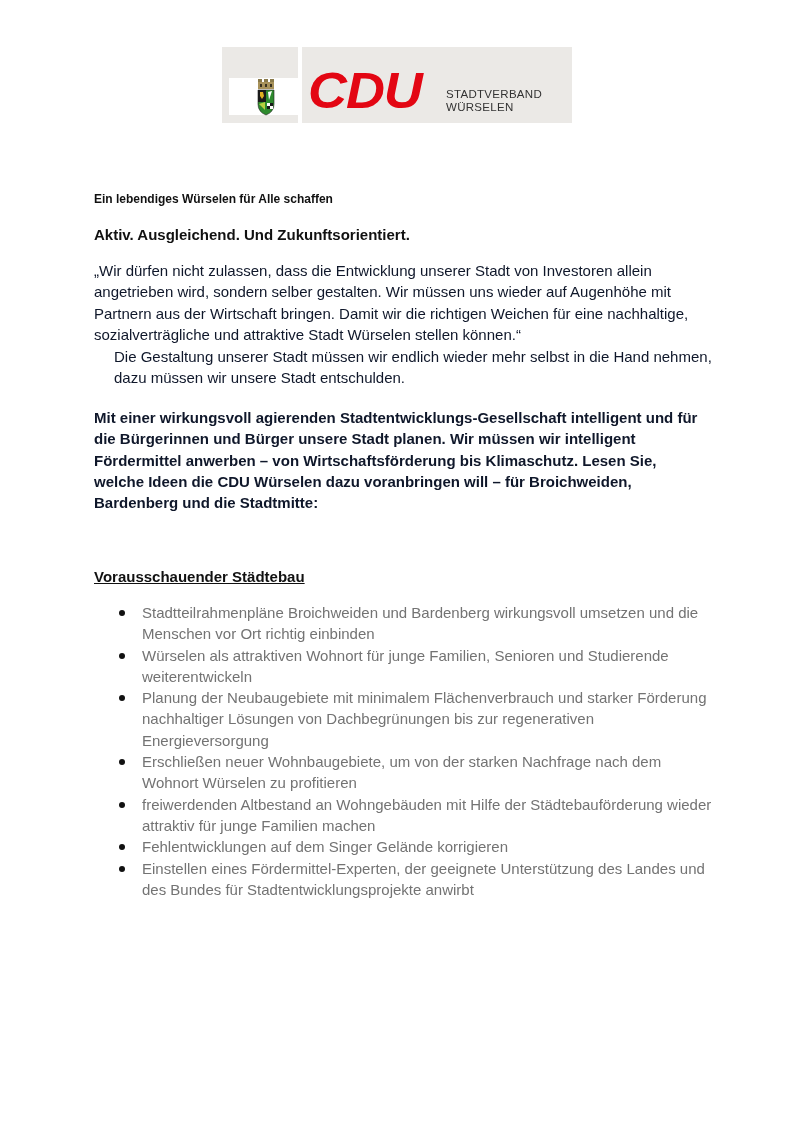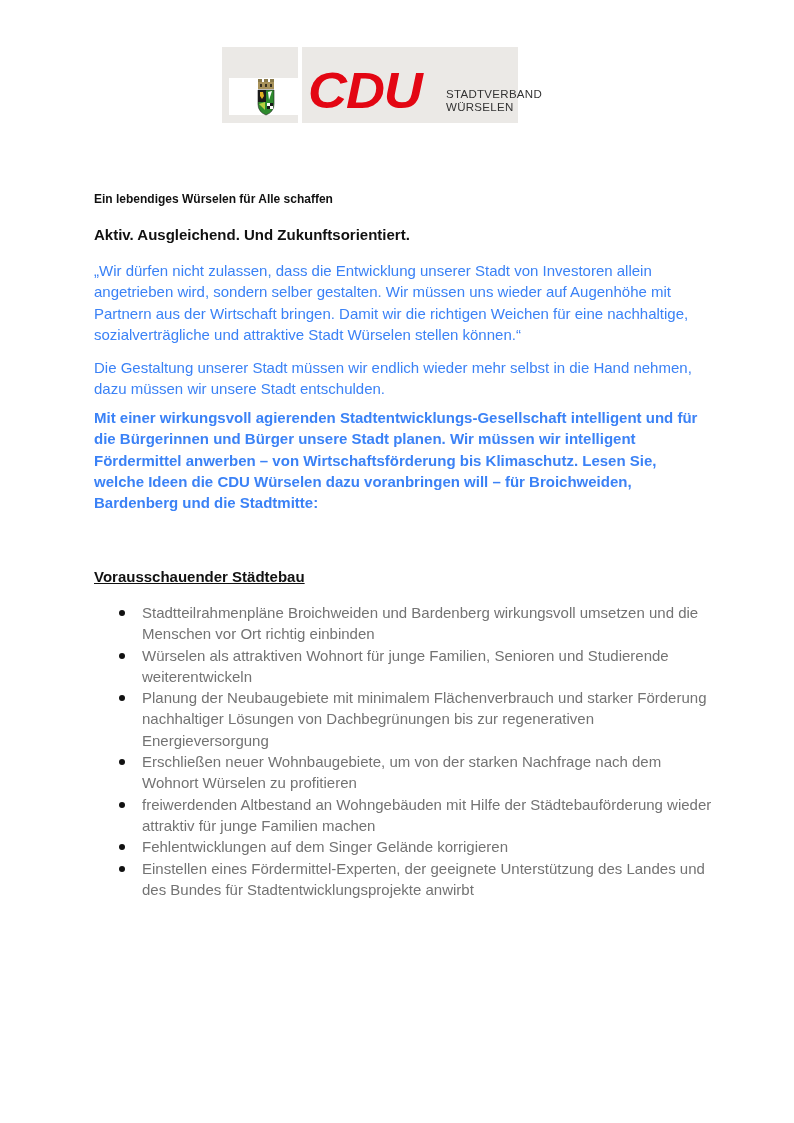--- a/index.html
+++ b/index.html
@@ -2,30 +2,30 @@
 <html><head>
 <meta charset="utf-8">
 <style>
   html, body { margin: 0; padding: 0; background: #ffffff; }
   body { width: 794px; height: 1123px; position: relative; overflow: hidden;
          font-family: "Liberation Sans", sans-serif; color: #111; }
   .logo { position: absolute; left: 222px; top: 47px; width: 350px; height: 76px; }
   .logo-left { position: absolute; left: 0; top: 0; width: 76px; height: 76px; background: #ebe9e6; }
   .logo-left .inner { position: absolute; left: 7px; top: 31px; width: 69px; height: 37px; background: #ffffff; }
   .crest { position: absolute; left: 28px; top: 0px; width: 18px; height: 38px; }
-  .logo-right { position: absolute; left: 80px; top: 0; width: 216px; height: 76px; background: #ebe9e6; }
+  .logo-right { position: absolute; left: 80px; top: 0; width: 270px; height: 76px; background: #ebe9e6; }
   .cdu { position: absolute; left: 6px; top: 22px; font-family: "Liberation Sans", sans-serif;
          font-weight: bold; font-style: italic; font-size: 50px; line-height: 44px; color: #e30613;
          letter-spacing: -1px; transform: scaleX(1.08); transform-origin: left center; }
   .sv { position: absolute; left: 144px; top: 41px; font-family: Liberation Sans, sans-serif;
         font-size: 11.5px; line-height: 13px; color: #333; letter-spacing: 0.3px; }
   .content { position: absolute; left: 94px; top: 0; width: 620px; font-size: 15px; }
   .h1 { position: absolute; top: 192px; left: 0; font-weight: bold; font-size: 12px; white-space: nowrap; }
   .h2 { position: absolute; top: 226px; left: 0; font-weight: bold; font-size: 15px; white-space: nowrap; }
-  .p { position: absolute; left: 0; width: 610px; line-height: 21.3px; font-size: 15px; color: #3b82f6; }
+  .p { position: absolute; left: 0; width: 610px; line-height: 21.3px; font-size: 15px; color: #0f172a; }
   .section-title { position: absolute; top: 568px; left: 0; font-weight: bold; font-size: 15px;
                    text-decoration: underline; white-space: nowrap; }
   ul.bullets { position: absolute; top: 602px; left: 0; margin: 0; padding: 0; list-style: none; width: 620px; }
   ul.bullets li { position: relative; padding-left: 48px; line-height: 21.3px; font-size: 15px; color: #737373; }
   ul.bullets li .dot { position: absolute; left: 25px; top: 8px; width: 6px; height: 6px; border-radius: 50%; background: #111; }
 </style>
 </head>
 <body>
 
 <div class="logo">
@@ -60,21 +60,21 @@
       <div>WÜRSELEN</div>
     </div>
   </div>
 </div>
 
 <div class="content">
   <div class="h1">Ein lebendiges Würselen für Alle schaffen</div>
   <div class="h2">Aktiv. Ausgleichend. Und Zukunftsorientiert.</div>
 
   <div class="p" style="top:260px;">„Wir dürfen nicht zulassen, dass die Entwicklung unserer Stadt von Investoren allein angetrieben wird, sondern selber gestalten. Wir müssen uns wieder auf Augenhöhe mit Partnern aus der Wirtschaft bringen. Damit wir die richtigen Weichen für eine nachhaltige, sozialverträgliche und attraktive Stadt Würselen stellen können.“</div>
-  <div class="p" style="top:357px;">Die Gestaltung unserer Stadt müssen wir endlich wieder mehr selbst in die Hand nehmen, dazu müssen wir unsere Stadt entschulden.</div>
+  <div class="p" style="top:346px;margin-left:20px;">Die Gestaltung unserer Stadt müssen wir endlich wieder mehr selbst in die Hand nehmen, dazu müssen wir unsere Stadt entschulden.</div>
   <div class="p" style="top:407px;font-weight:bold;">Mit einer wirkungsvoll agierenden Stadtentwicklungs-Gesellschaft intelligent und für die Bürgerinnen und Bürger unsere Stadt planen. Wir müssen wir intelligent Fördermittel anwerben – von Wirtschaftsförderung bis Klimaschutz. Lesen Sie, welche Ideen die CDU Würselen dazu voranbringen will – für Broichweiden, Bardenberg und die Stadtmitte:</div>
 
   <div class="section-title">Vorausschauender Städtebau</div>
 
   <ul class="bullets">
     <li><span class="dot"></span><span>Stadtteilrahmenpläne Broichweiden und Bardenberg wirkungsvoll umsetzen und die Menschen vor Ort richtig einbinden</span></li>
     <li><span class="dot"></span><span>Würselen als attraktiven Wohnort für junge Familien, Senioren und Studierende weiterentwickeln</span></li>
     <li><span class="dot"></span><span>Planung der Neubaugebiete mit minimalem Flächenverbrauch und starker Förderung nachhaltiger Lösungen von Dachbegrünungen bis zur regenerativen Energieversorgung</span></li>
     <li><span class="dot"></span><span>Erschließen neuer Wohnbaugebiete, um von der starken Nachfrage nach dem Wohnort Würselen zu profitieren</span></li>
     <li><span class="dot"></span><span>freiwerdenden Altbestand an Wohngebäuden mit Hilfe der Städtebauförderung wieder attraktiv für junge Familien machen</span></li>

